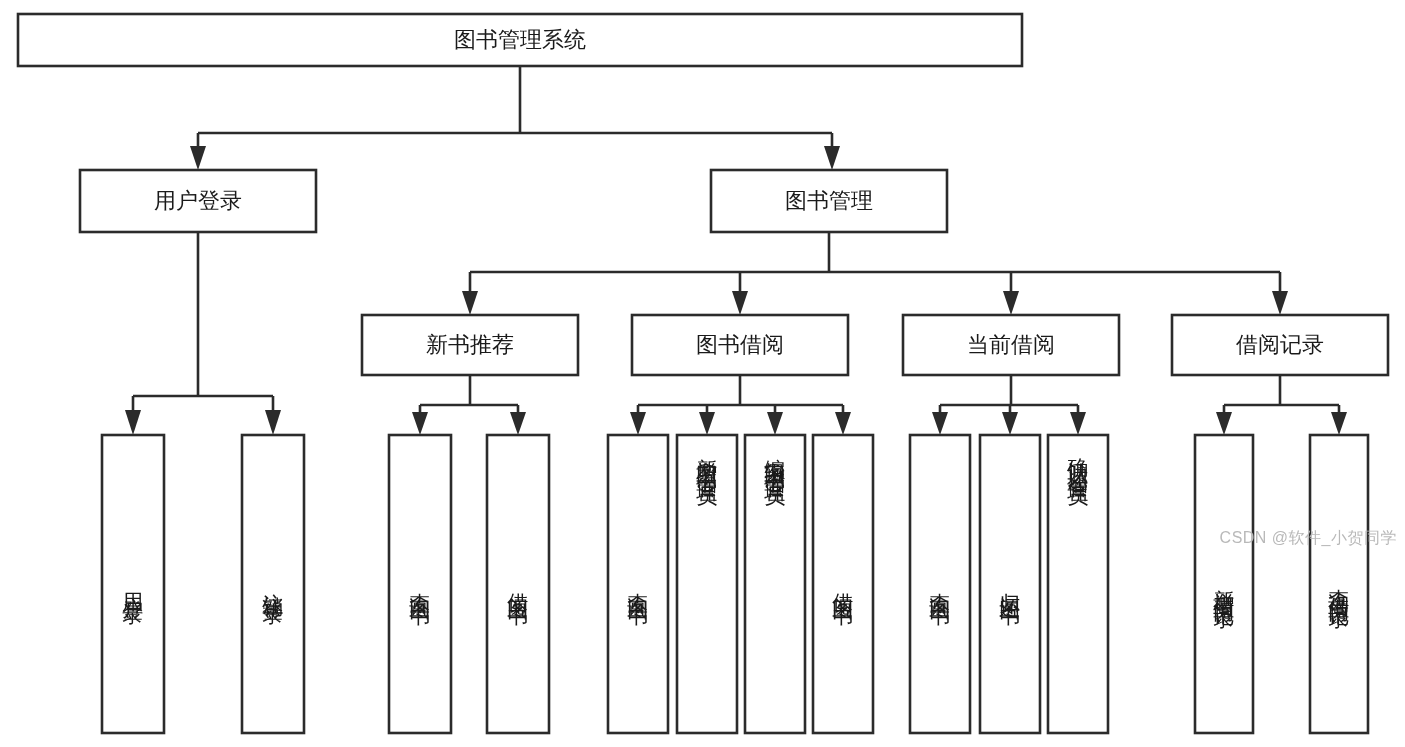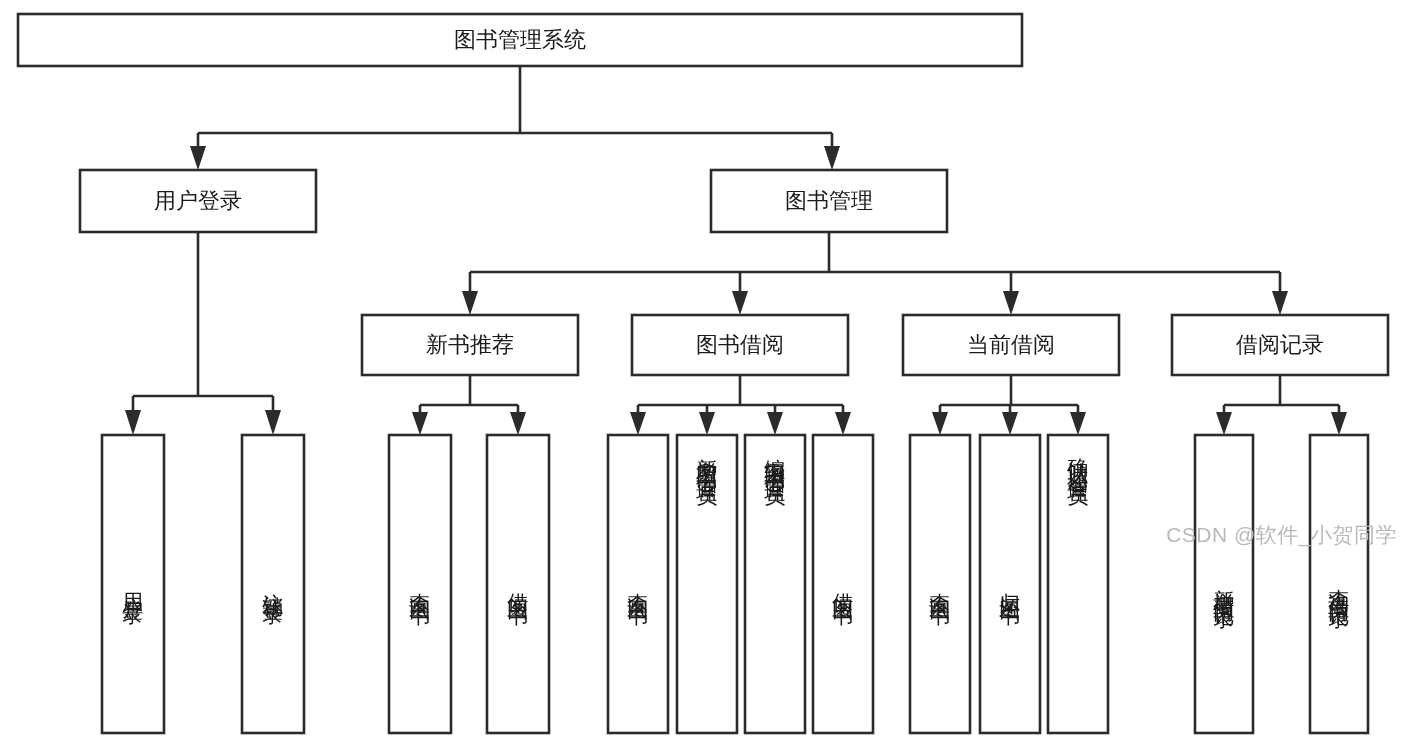--- a/index.html
+++ b/index.html
@@ -67,21 +67,21 @@
     letter-spacing: 4px;
     color: #1a1a1a;
     white-space: nowrap;
     text-align: center;
   }
   .watermark {
     position: absolute;
     right: 8px;
     bottom: 3px;
     font-family: "Liberation Sans", "DejaVu Sans", sans-serif;
-    font-size: 21px;
+    font-size: 16px;
     color: #b9b9b9;
     letter-spacing: 0.5px;
     white-space: nowrap;
     user-select: none;
   }
 </style>
 </head>
 <body>
 
 <div id="diagram-root">

